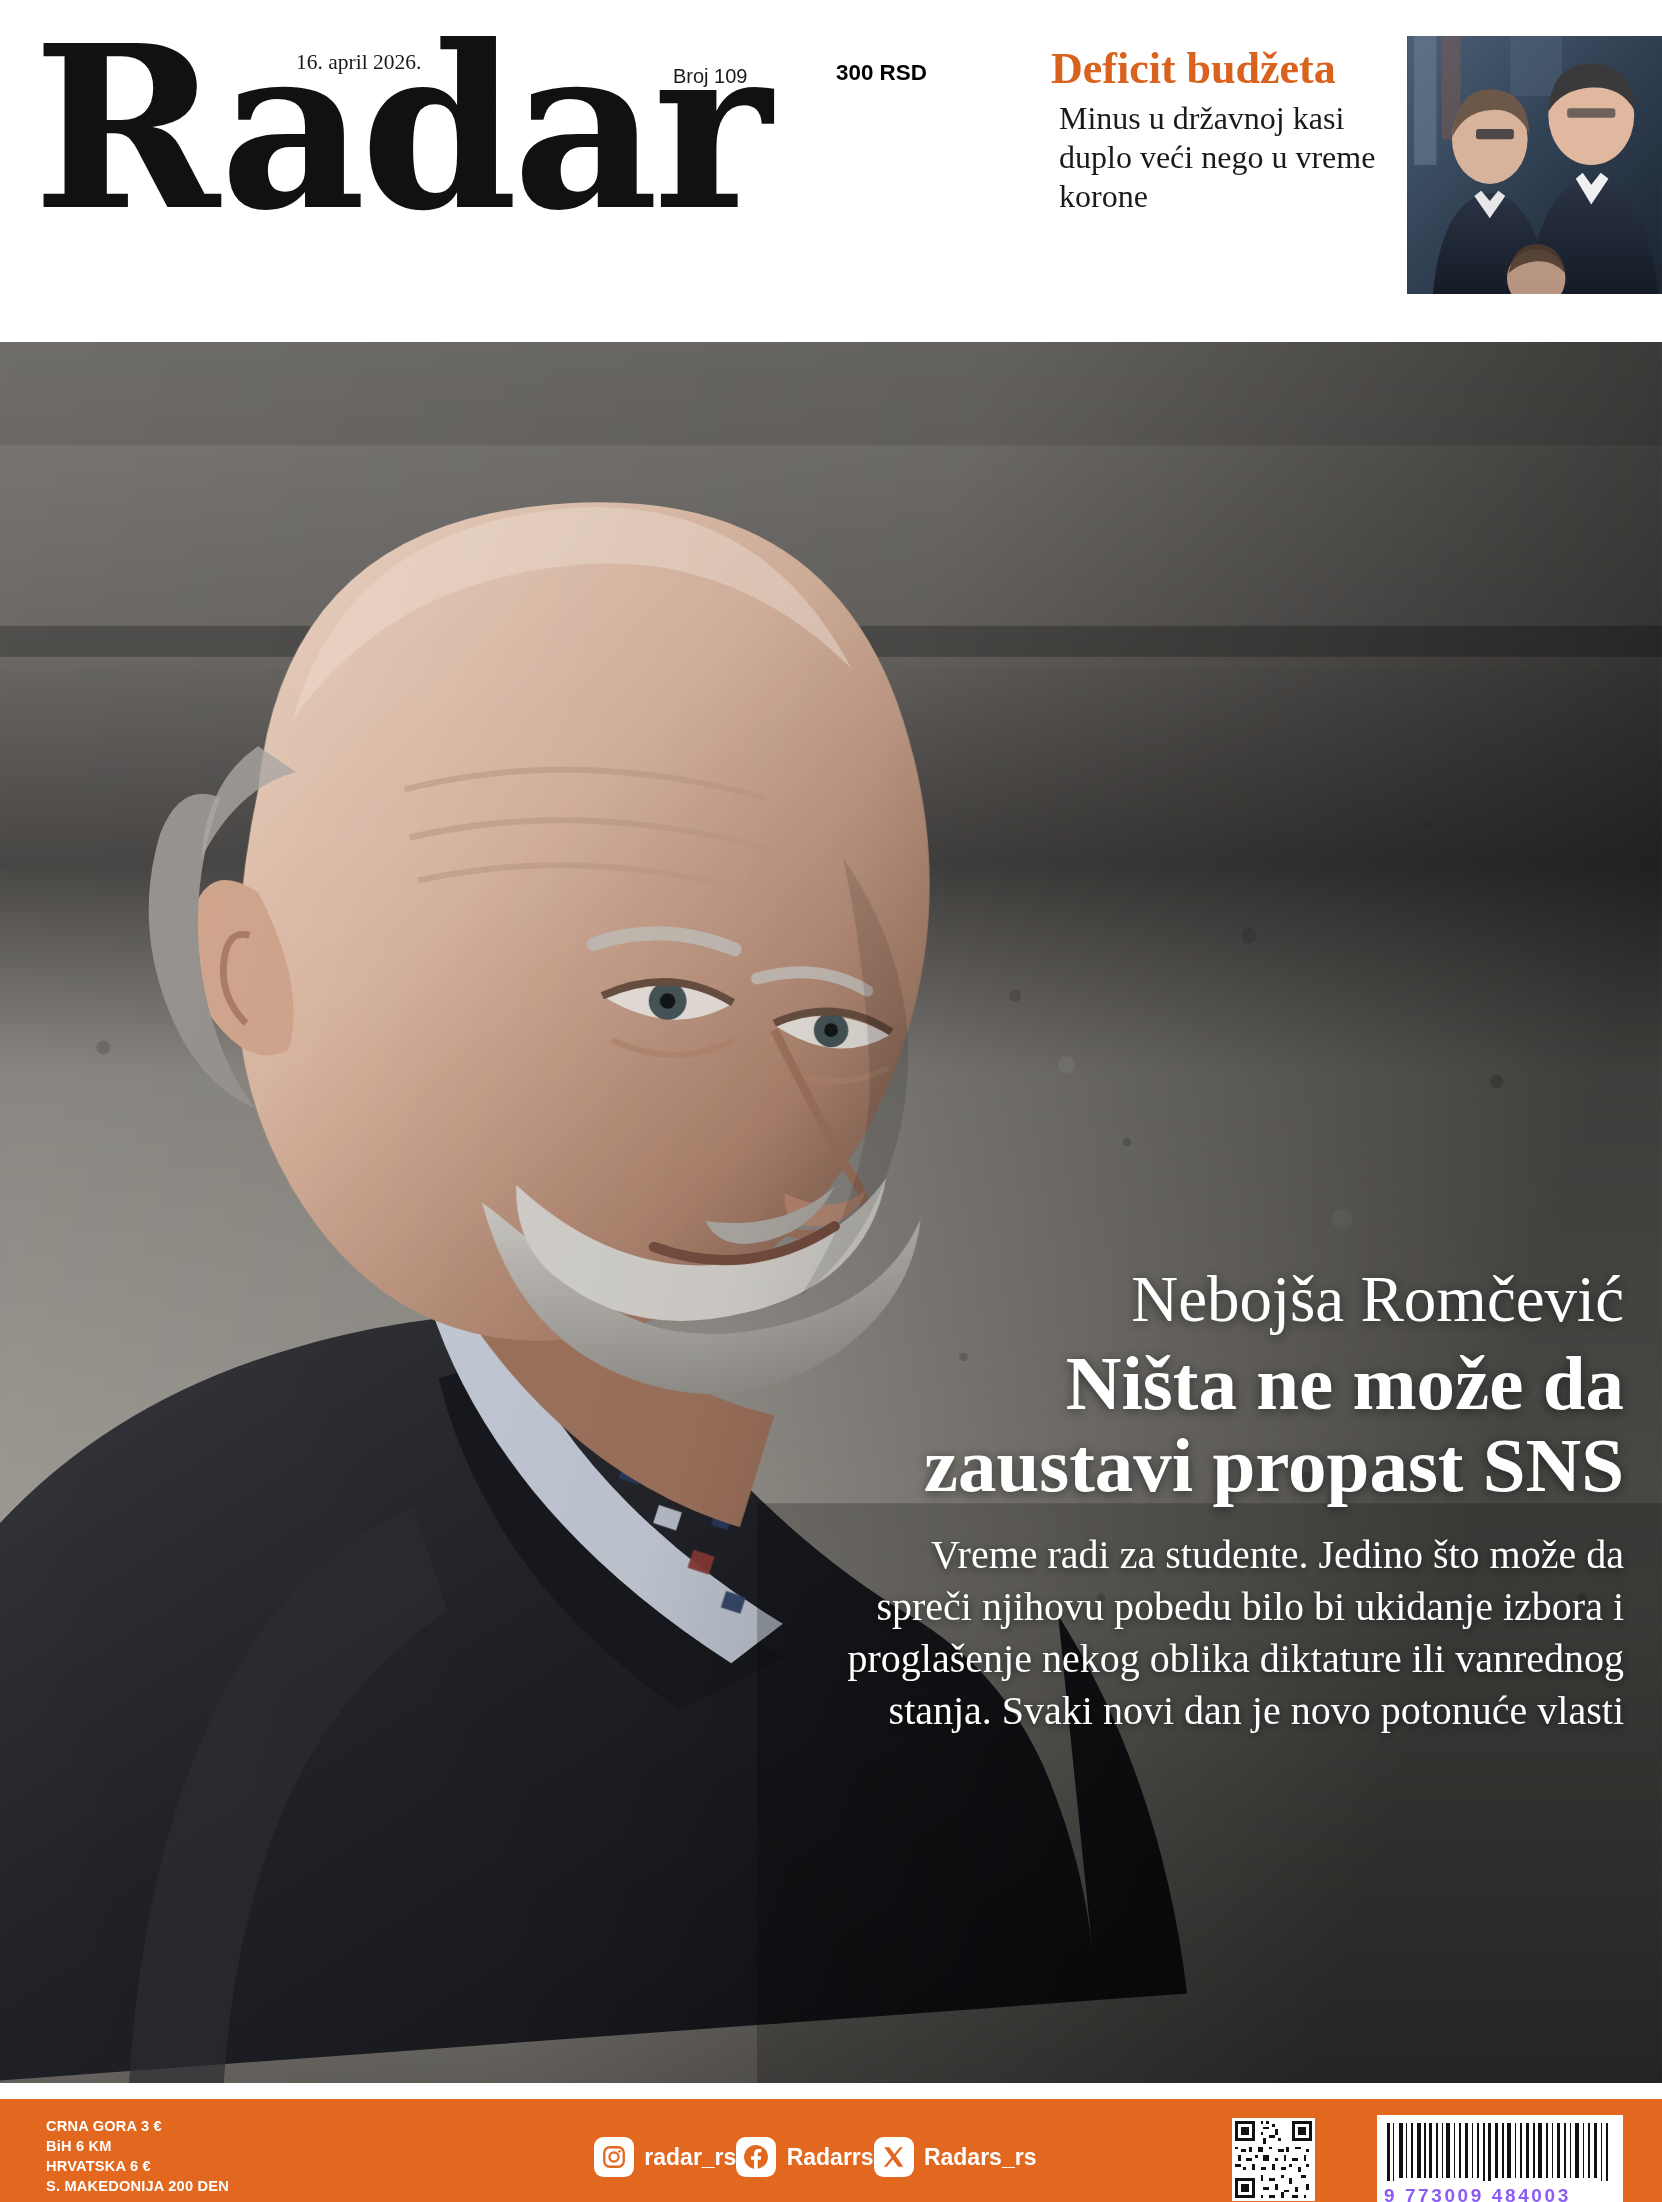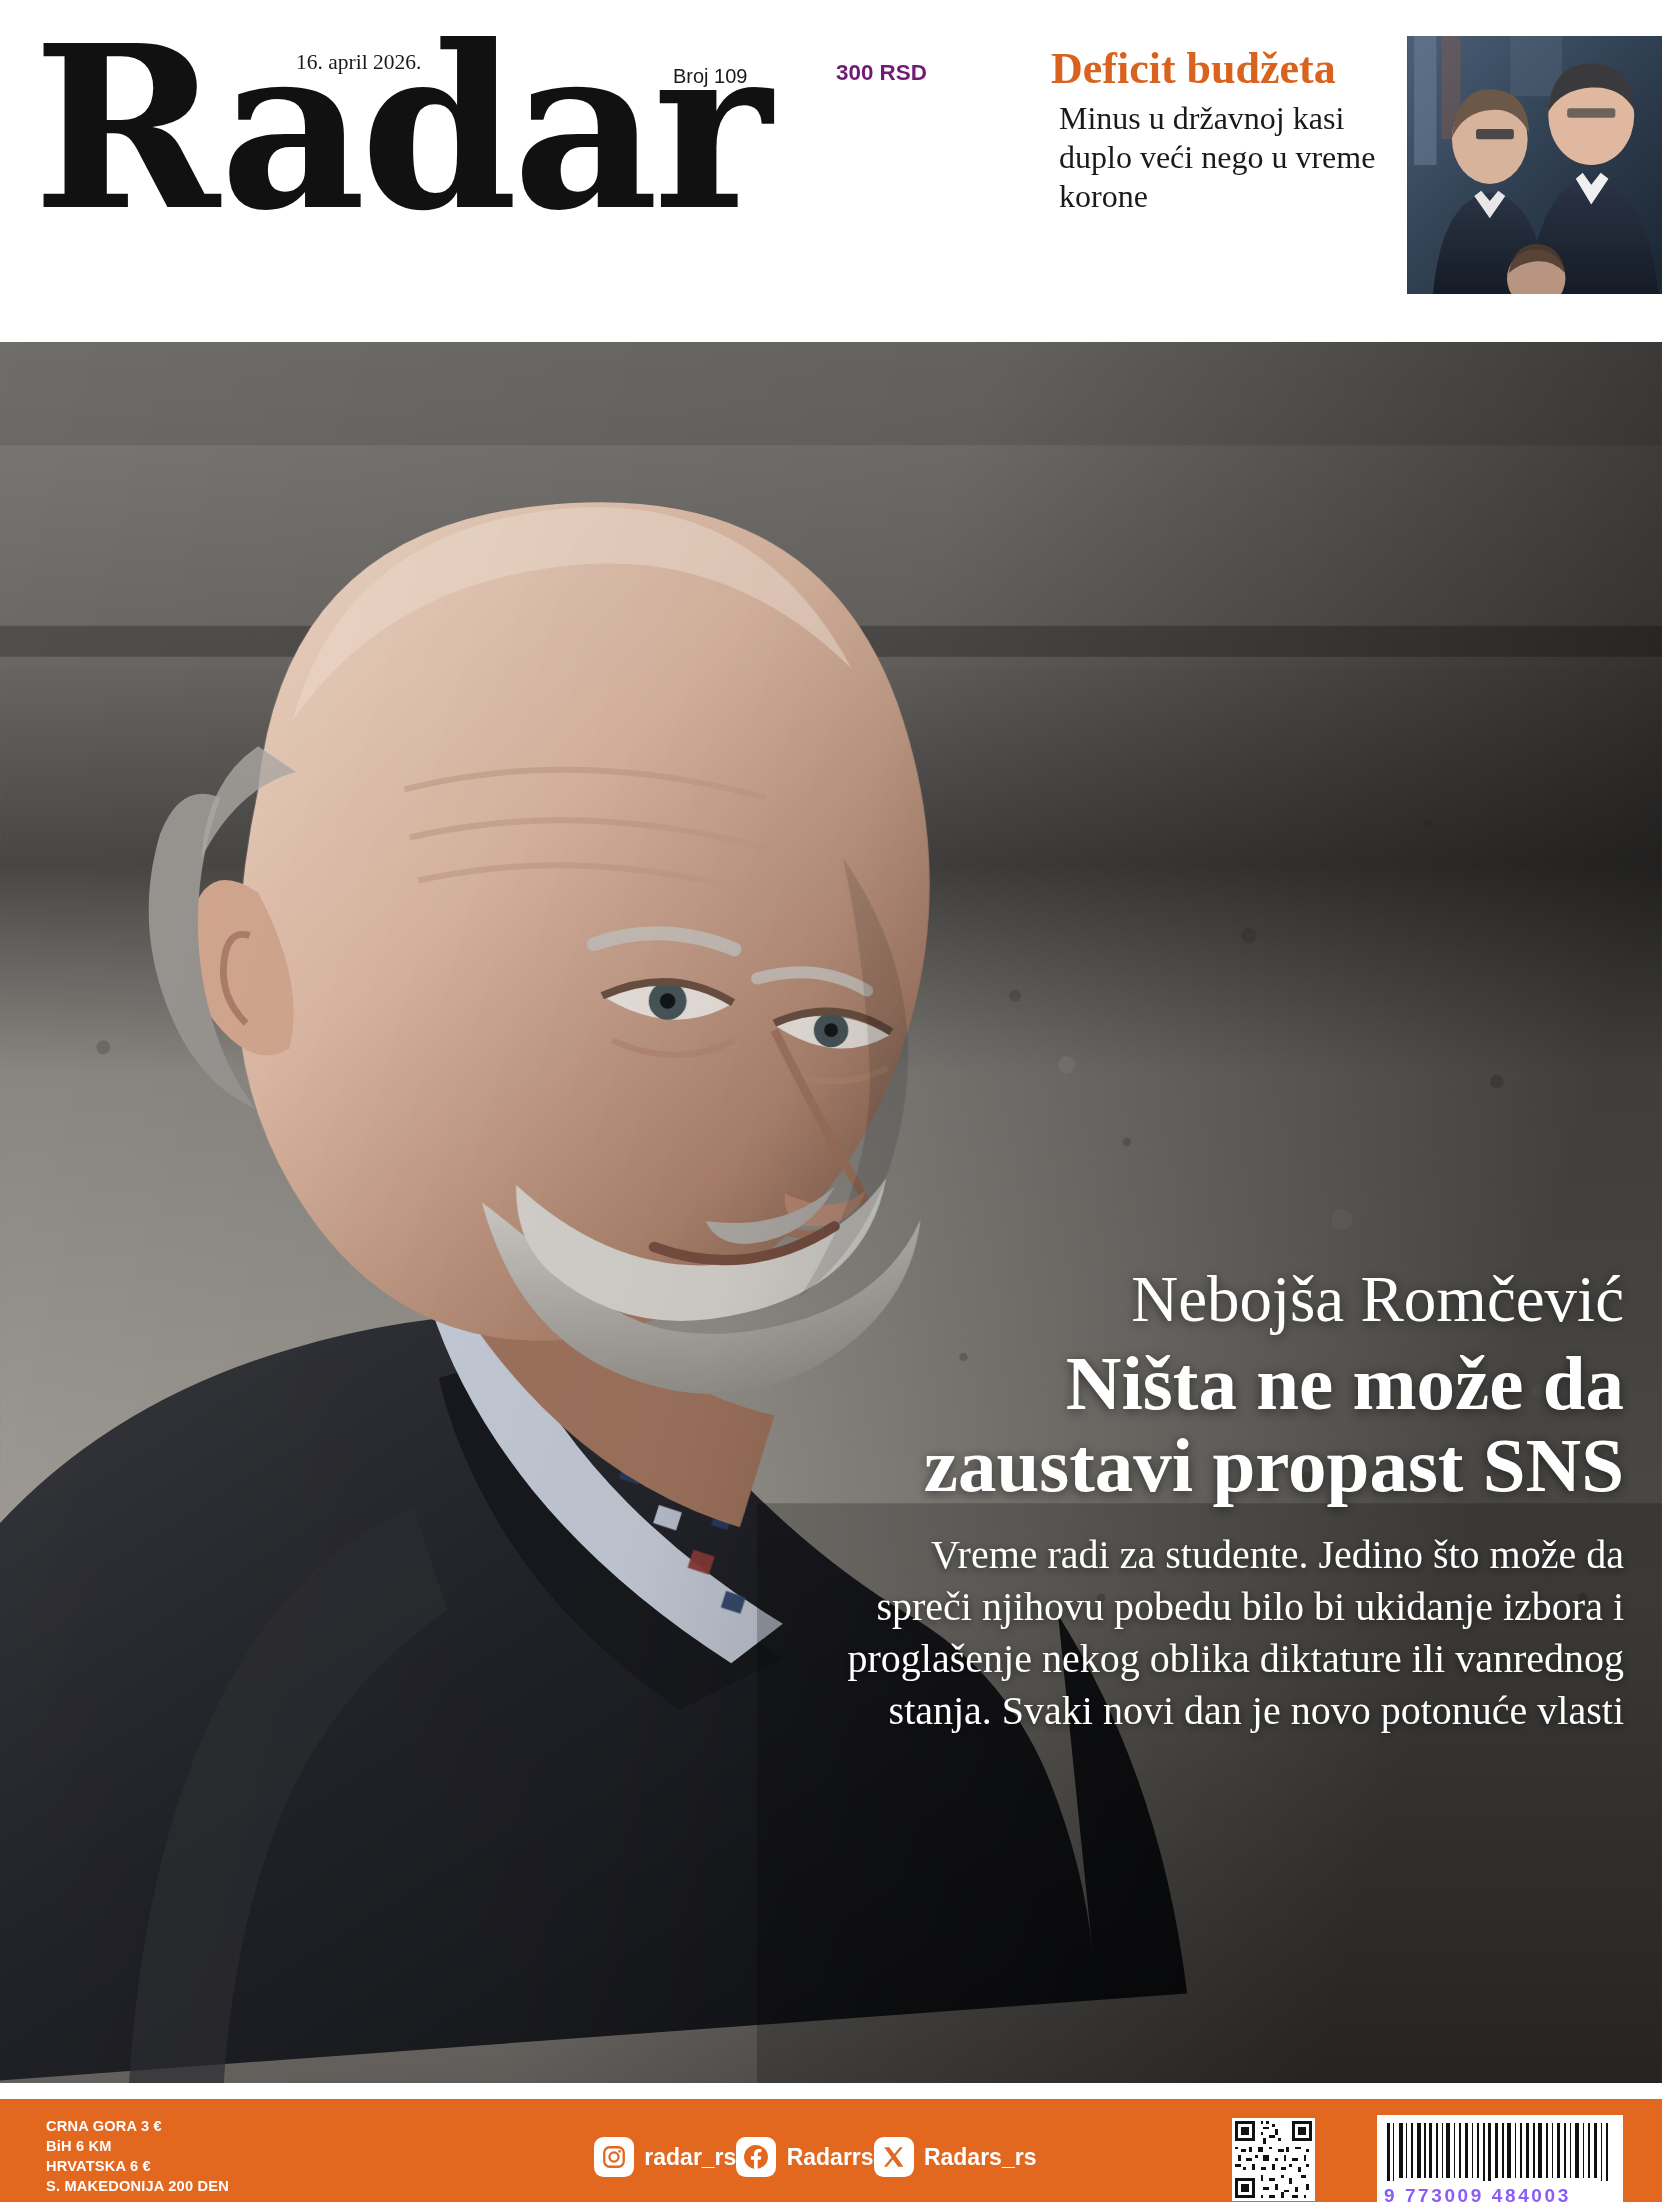--- a/index.html
+++ b/index.html
@@ -60,21 +60,21 @@
     font-size: 20px;
     color: #1a1a1a;
     font-family: "Liberation Sans", sans-serif;
   }
   .issue-price {
     position: absolute;
     left: 836px;
     top: 60px;
     font-size: 22.4px;
     font-weight: 700;
-    color: #701a75;
+    color: #000000;
     font-family: "Liberation Sans", sans-serif;
   }
 
   .teaser {
     position: absolute;
     left: 1051px;
     top: 45px;
     width: 344px;
   }
   .teaser-kicker {

